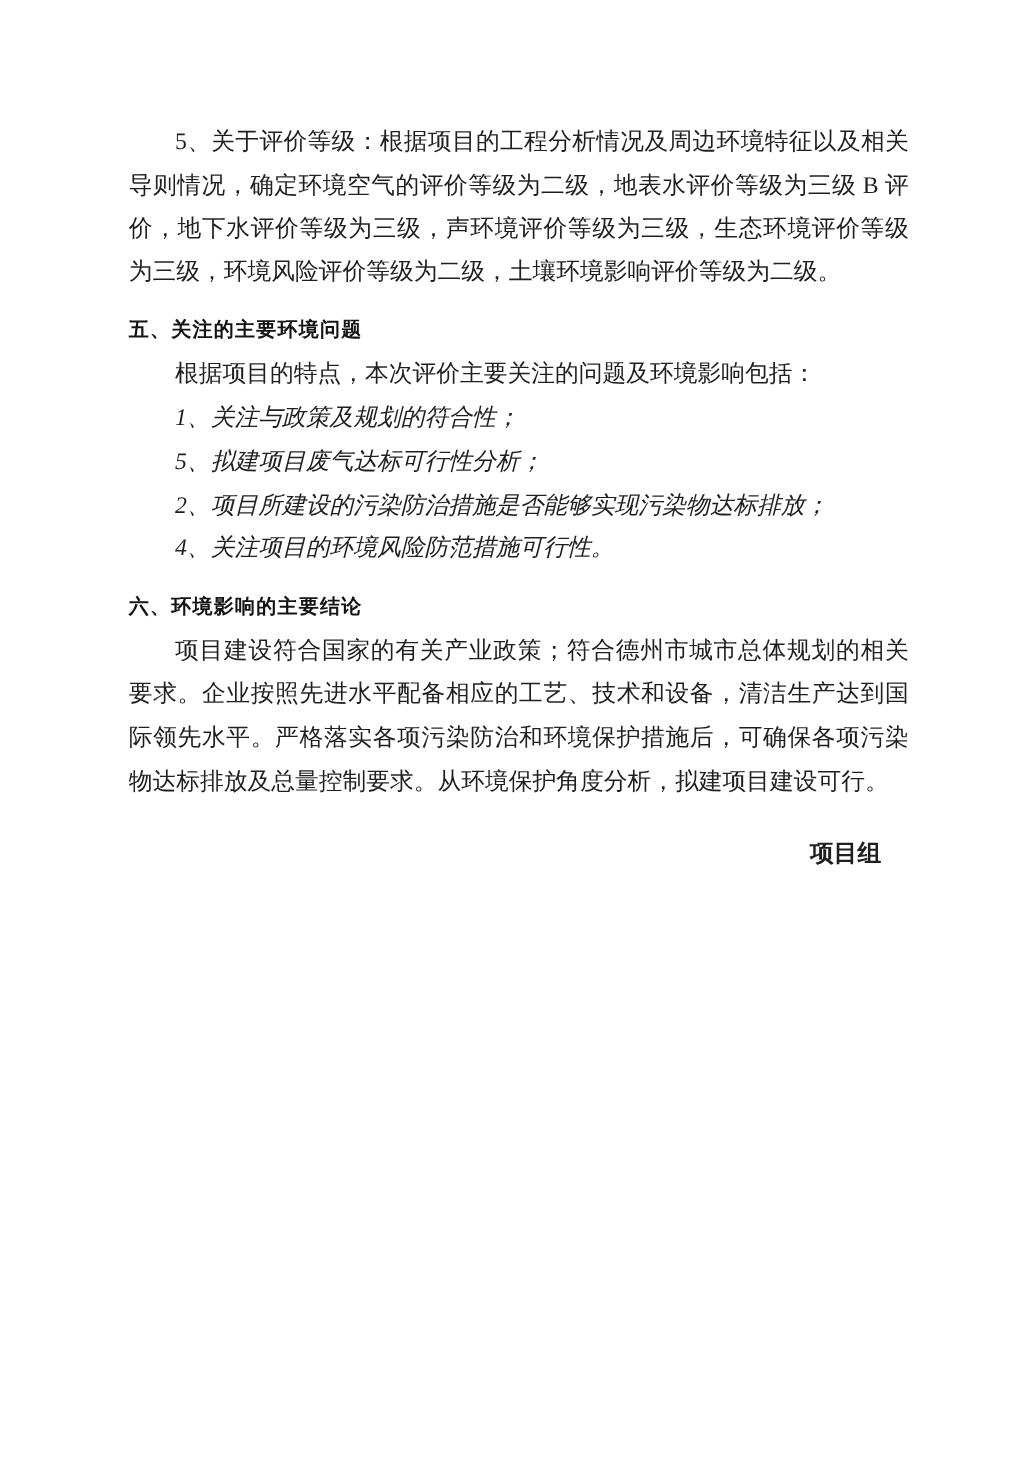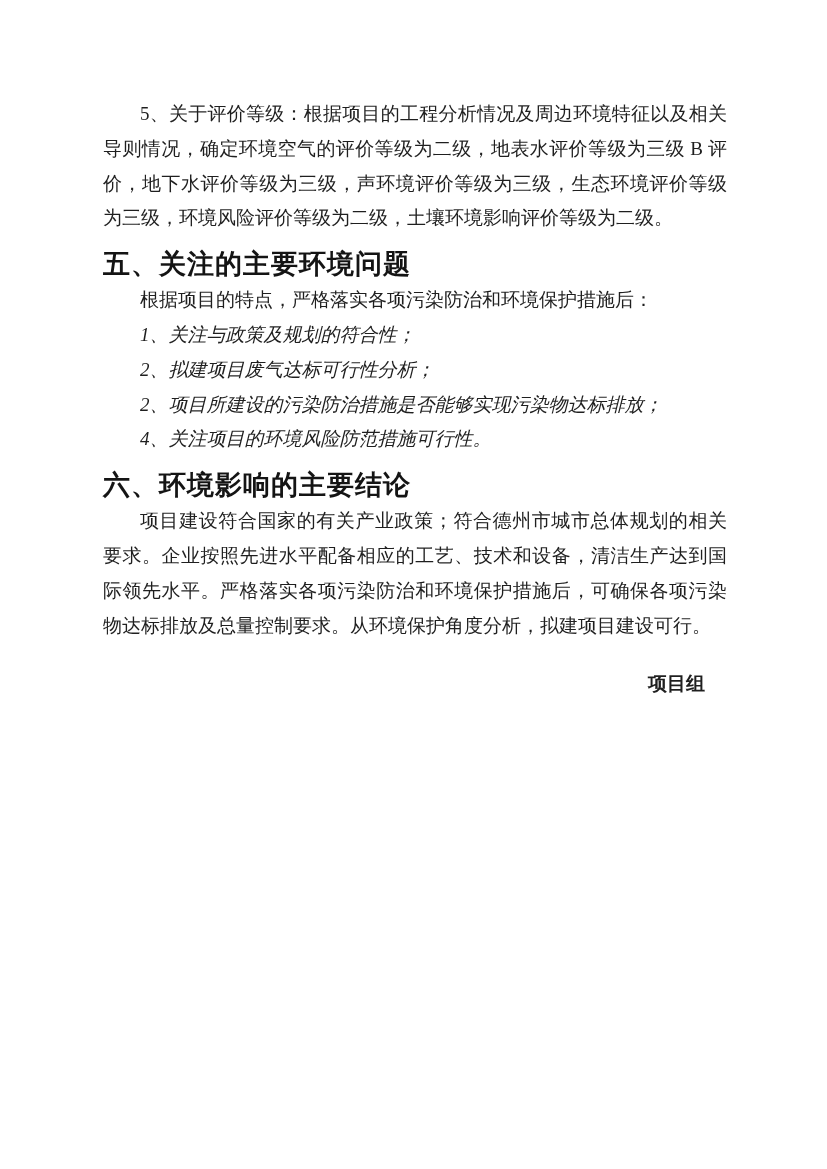--- a/index.html
+++ b/index.html
@@ -28,21 +28,21 @@
   }
   .list-para {
     margin: 0;
     text-indent: 37px;
     text-align: left;
     font-style: italic;
   }
   .section-heading {
     font-family: "Liberation Sans", "DejaVu Sans", sans-serif;
     font-weight: 700;
-    font-size: 27px;
+    font-size: 16px;
     line-height: 31px;
     letter-spacing: 1px;
     margin: 13px 0 3px 0;
     color: #141414;
     text-indent: 0;
     text-align: left;
   }
   .signature-block {
     margin-top: 24px;
     padding-right: 22px;
@@ -56,25 +56,25 @@
 </style>
 </head>
 <body>
 
 <div class="page">
 
   <p class="body-para">5、关于评价等级：根据项目的工程分析情况及周边环境特征以及相关导则情况，确定环境空气的评价等级为二级，地表水评价等级为三级 B 评价，地下水评价等级为三级，声环境评价等级为三级，生态环境评价等级为三级，环境风险评价等级为二级，土壤环境影响评价等级为二级。</p>
 
   <h2 class="section-heading">五、关注的主要环境问题</h2>
 
-  <p class="body-para">根据项目的特点，严格落实各项污染防治和环境保护措施后：</p>
+  <p class="body-para">根据项目的特点，本次评价主要关注的问题及环境影响包括：</p>
 
   <p class="list-para">1、关注与政策及规划的符合性；</p>
 
-  <p class="list-para">2、拟建项目废气达标可行性分析；</p>
+  <p class="list-para">5、拟建项目废气达标可行性分析；</p>
 
   <p class="list-para">2、项目所建设的污染防治措施是否能够实现污染物达标排放；</p>
 
   <p class="list-para">4、关注项目的环境风险防范措施可行性。</p>
 
   <h2 class="section-heading">六、环境影响的主要结论</h2>
 
   <p class="body-para">项目建设符合国家的有关产业政策；符合德州市城市总体规划的相关要求。企业按照先进水平配备相应的工艺、技术和设备，清洁生产达到国际领先水平。严格落实各项污染防治和环境保护措施后，可确保各项污染物达标排放及总量控制要求。从环境保护角度分析，拟建项目建设可行。</p>
 
 

